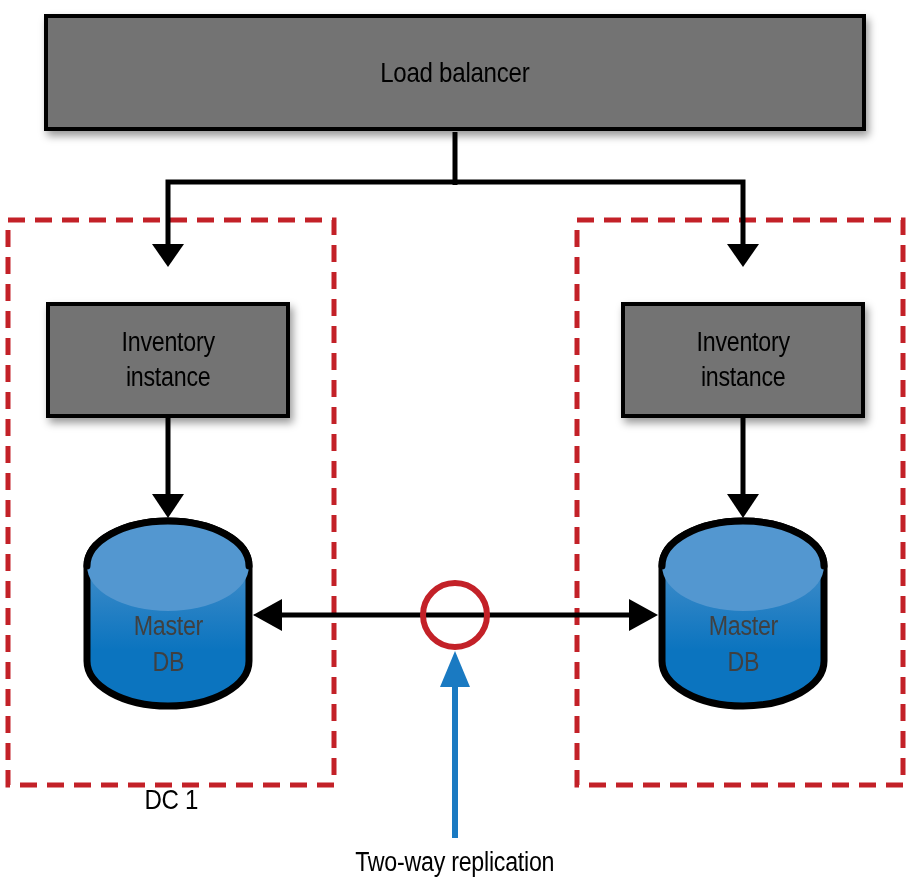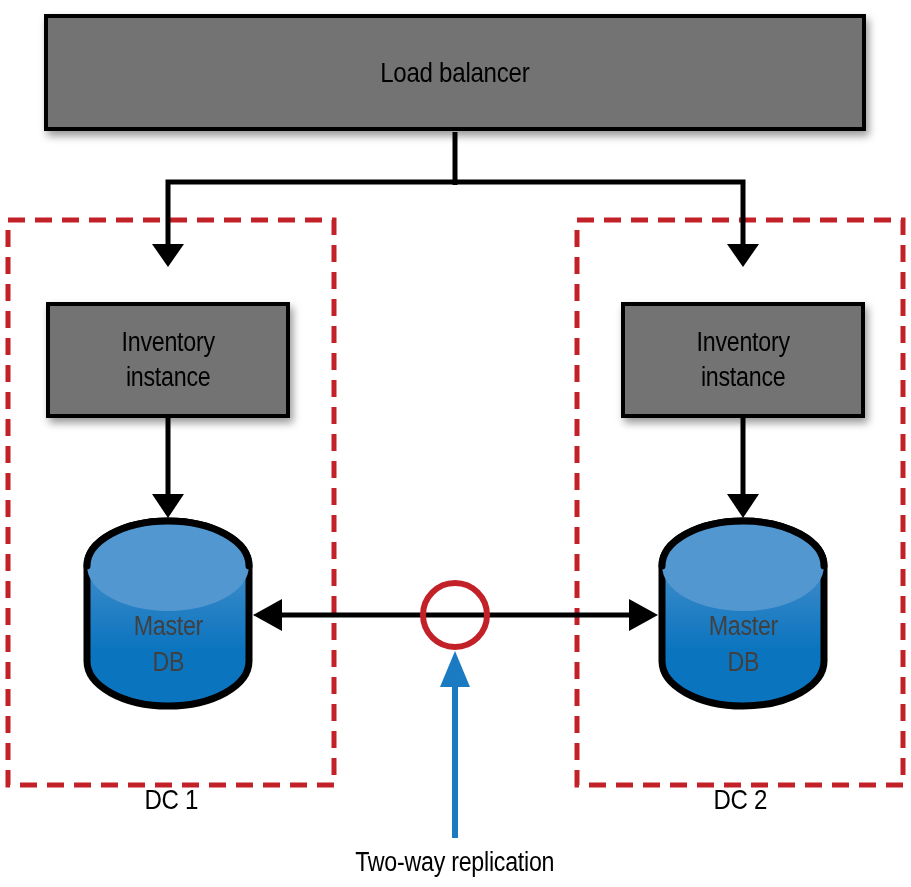--- a/index.html
+++ b/index.html
@@ -155,21 +155,18 @@
 
   <div class="db-label db-label-right">
     <span class="cond">Master
 DB</span>
   </div>
 
   <div class="dc-label dc-left">
     <span class="cond">DC 1</span>
   </div>
 
-  <div class="dc-label dc-right">
-    <span class="cond">DC 2</span>
-  </div>
 
   <div class="repl-label">
     <span class="cond">Two-way replication</span>
   </div>
 
 </div>
 
 </body></html>

